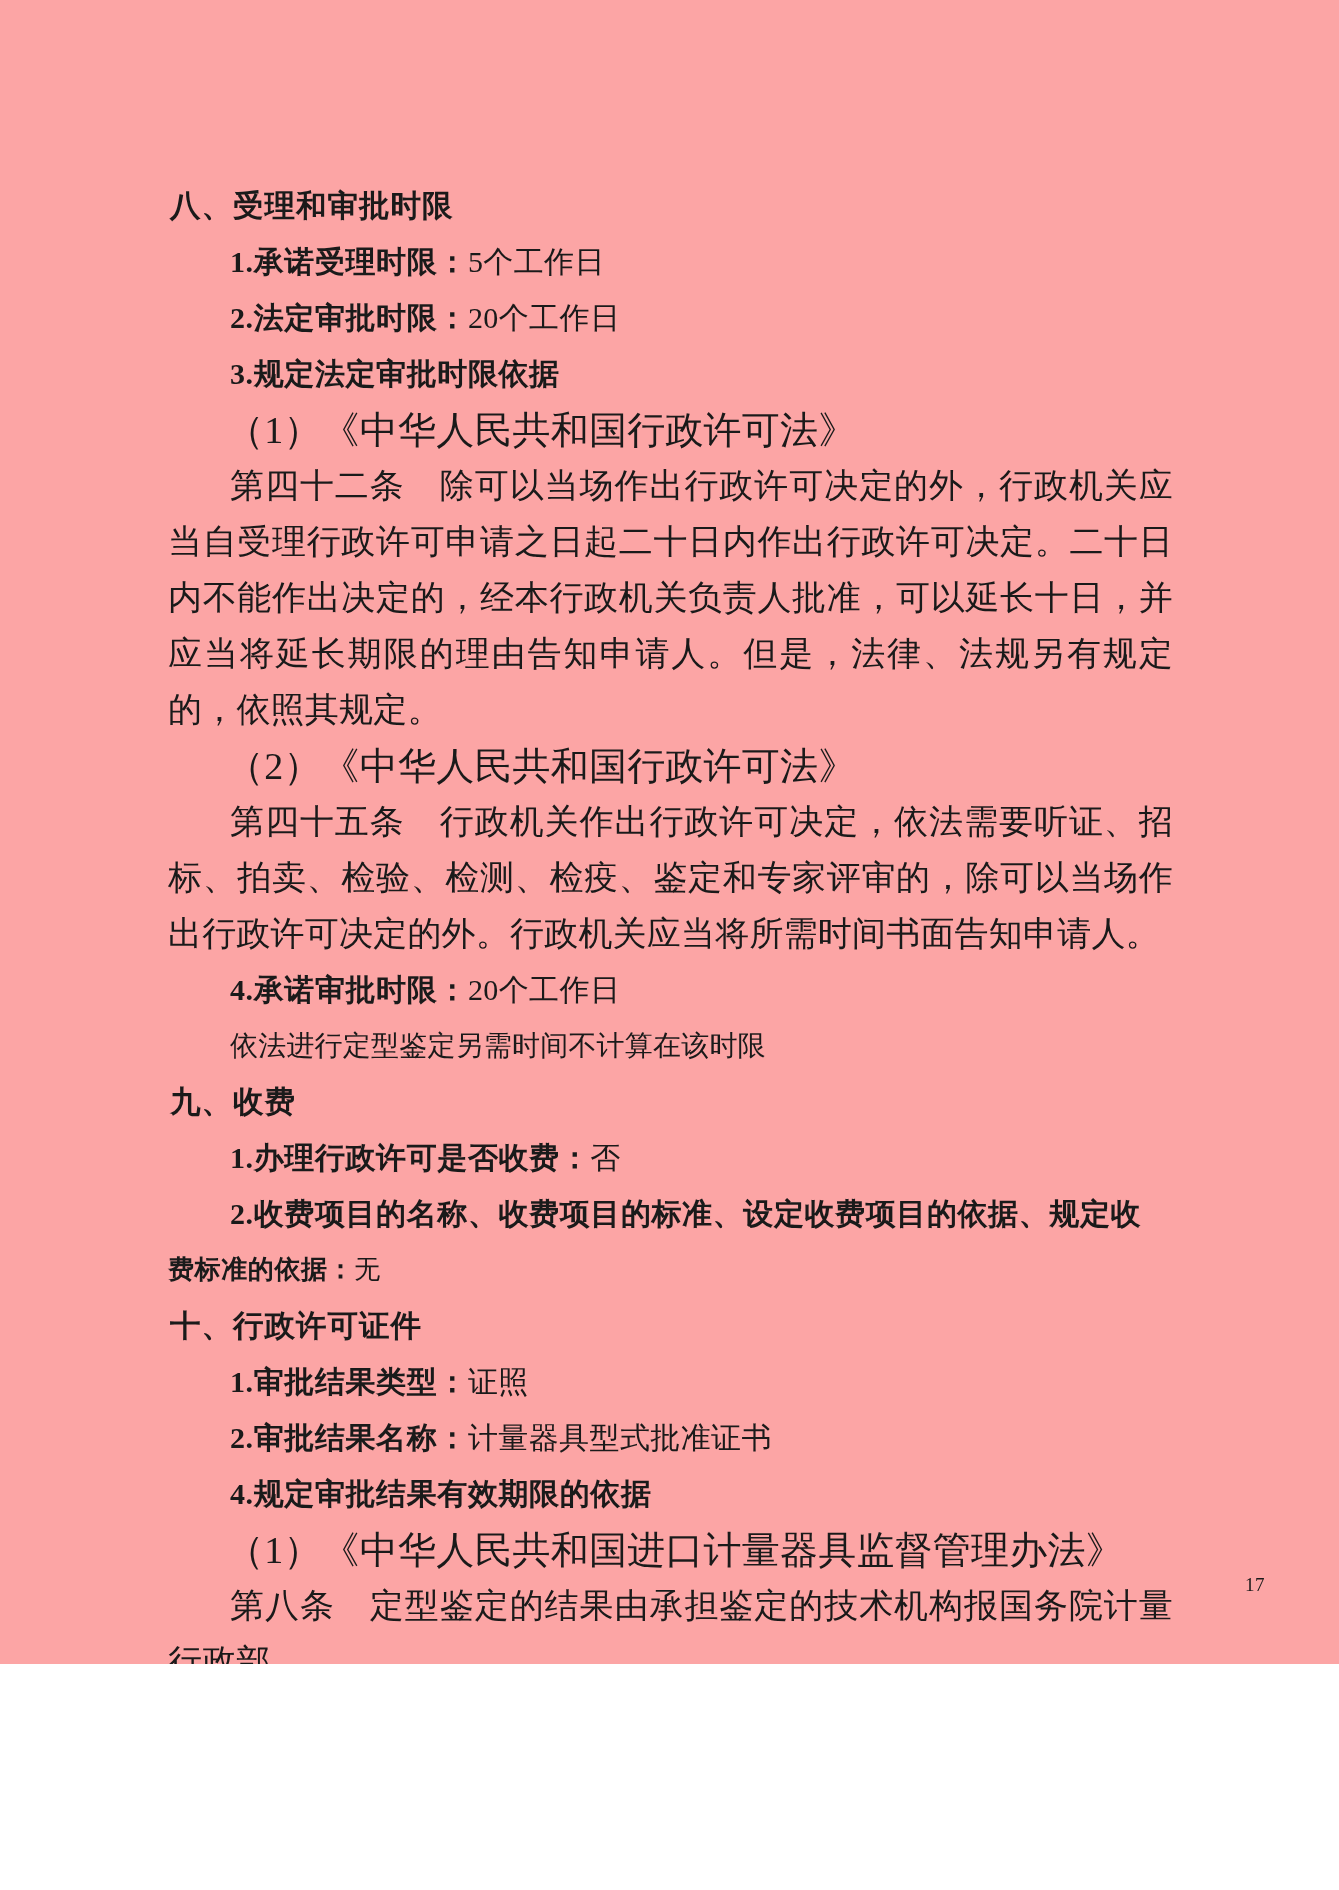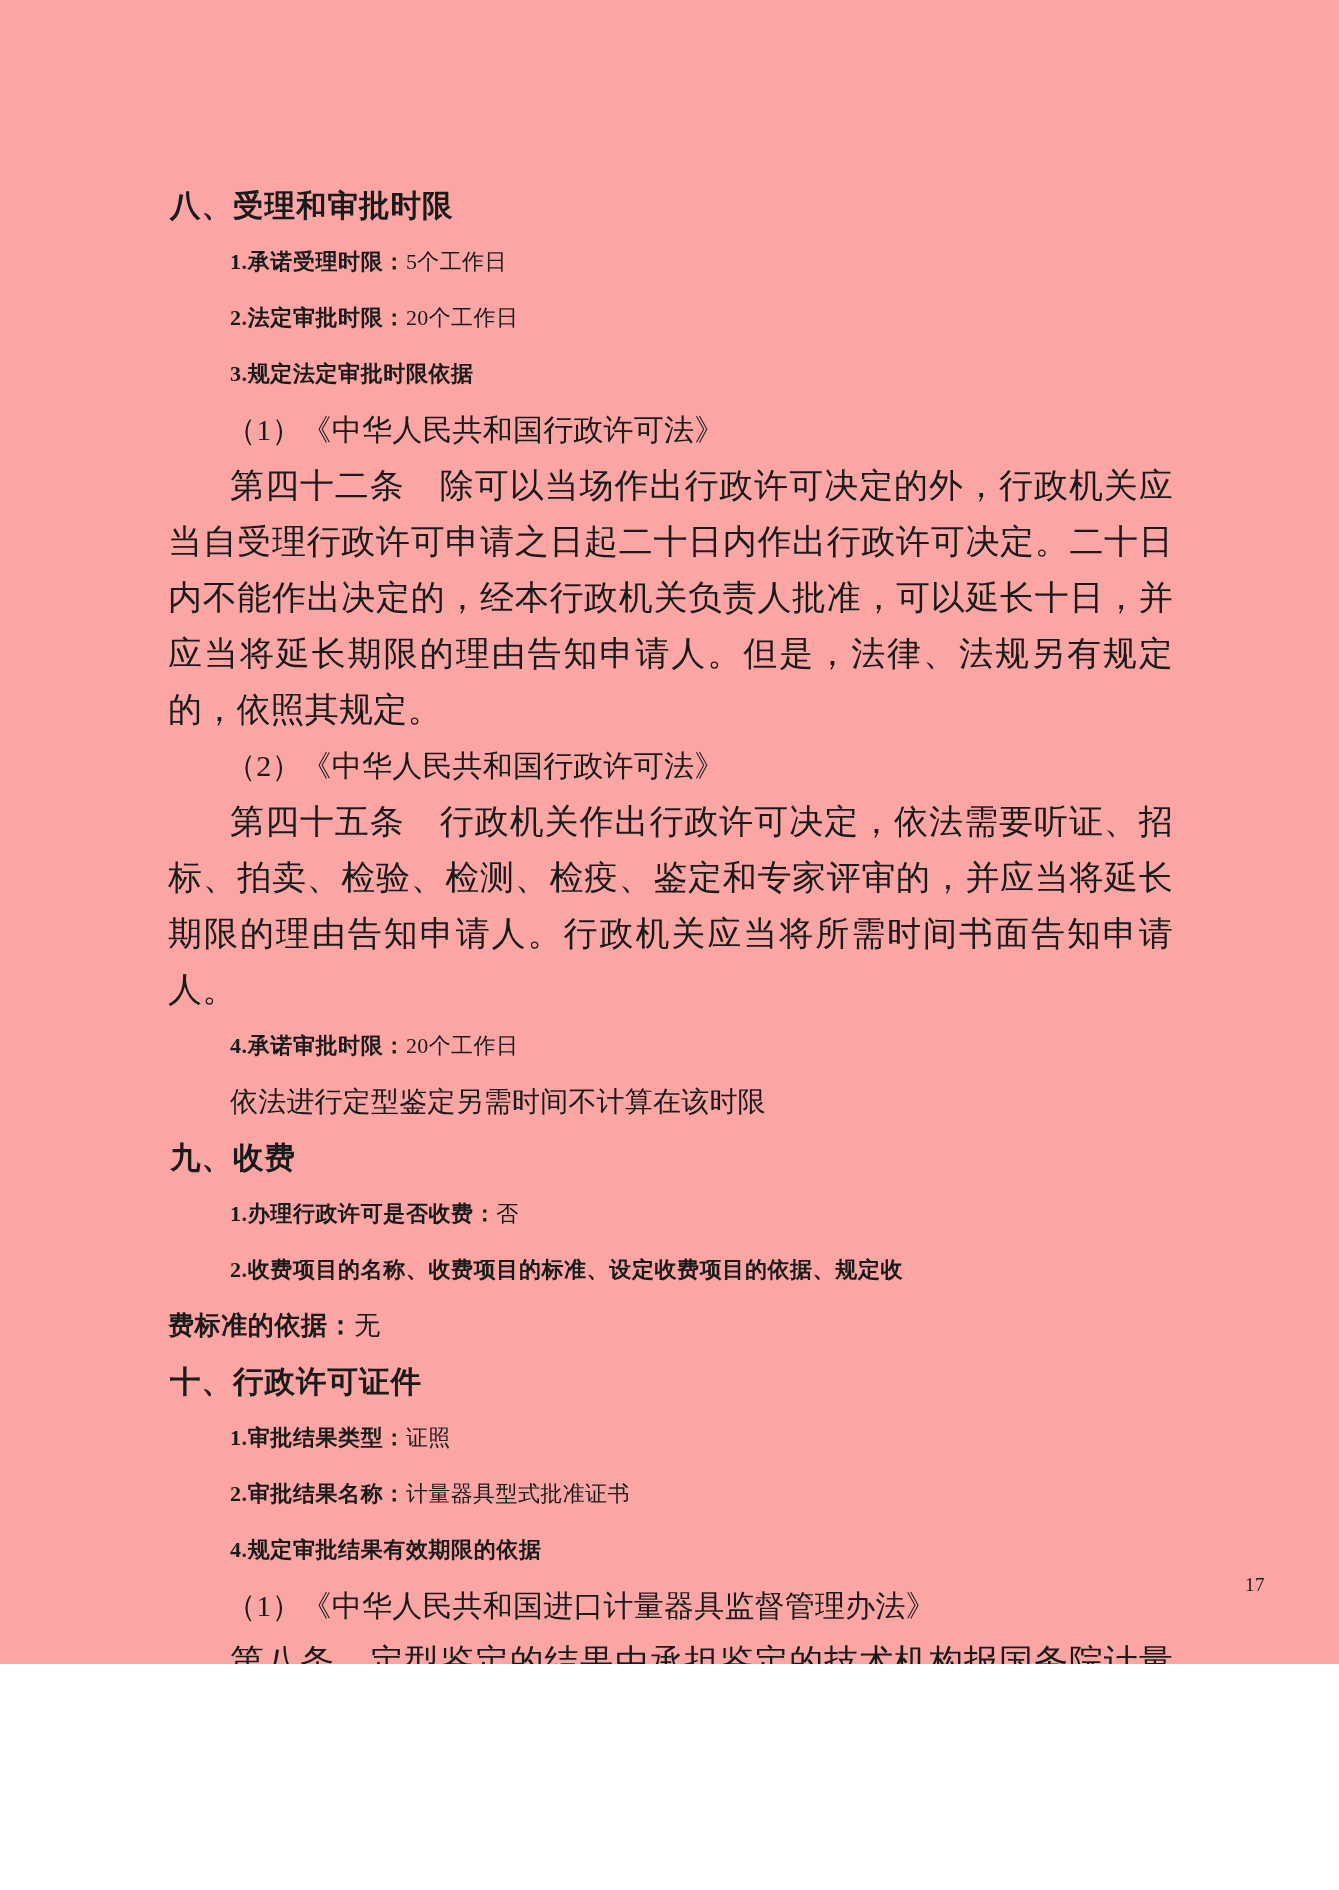--- a/index.html
+++ b/index.html
@@ -40,21 +40,21 @@
   .section-heading {
     font-size: 30.5px;
     line-height: 56px;
     font-weight: bold;
     padding-left: 2px;
     letter-spacing: 1px;
   }
 
   
   .item {
-    font-size: 22px;
+    font-size: 30px;
     line-height: 56px;
     padding-left: 62px;
     letter-spacing: 0.4px;
   }
   .item .lbl {
     font-weight: bold;
     letter-spacing: 0.6px;
   }
   .item .val {
     font-weight: normal;
@@ -65,21 +65,21 @@
     font-size: 26px;
     line-height: 56px;
     padding-left: 0;
     letter-spacing: 0.4px;
   }
   .item-cont .lbl { font-weight: bold; letter-spacing: 0.6px; }
   .item-cont .val { font-weight: normal; }
 
   
   .subref {
-    font-size: 30px;
+    font-size: 38px;
     line-height: 56px;
     padding-left: 58px;
     letter-spacing: 0.2px;
   }
 
   
   .note {
     font-size: 28px;
     line-height: 56px;
     padding-left: 62px;
@@ -120,21 +120,21 @@
     <div class="item line"><span class="lbl">2.</span><span class="lbl">法定审批时限：</span><span class="val">20个工作日</span></div>
 
     <div class="item line"><span class="lbl">3.</span><span class="lbl">规定法定审批时限依据</span></div>
 
     <div class="subref line">（1）《中华人民共和国行政许可法》</div>
 
     <div class="para line">第四十二条　除可以当场作出行政许可决定的外，行政机关应当自受理行政许可申请之日起二十日内作出行政许可决定。二十日内不能作出决定的，经本行政机关负责人批准，可以延长十日，并应当将延长期限的理由告知申请人。但是，法律、法规另有规定的，依照其规定。</div>
 
     <div class="subref line">（2）《中华人民共和国行政许可法》</div>
 
-    <div class="para line">第四十五条　行政机关作出行政许可决定，依法需要听证、招标、拍卖、检验、检测、检疫、鉴定和专家评审的，并应当将延长期限的理由告知申请人。行政机关应当将所需时间书面告知申请人。</div>
+    <div class="para line">第四十五条　行政机关作出行政许可决定，依法需要听证、招标、拍卖、检验、检测、检疫、鉴定和专家评审的，除可以当场作出行政许可决定的外。行政机关应当将所需时间书面告知申请人。</div>
 
     <div class="item line"><span class="lbl">4.</span><span class="lbl">承诺审批时限：</span><span class="val">20个工作日</span></div>
 
     <div class="note line">依法进行定型鉴定另需时间不计算在该时限</div>
 
     <div class="section-heading line">九、收费</div>
 
     <div class="item line"><span class="lbl">1.</span><span class="lbl">办理行政许可是否收费：</span><span class="val">否</span></div>
 
     <div class="item line"><span class="lbl">2.</span><span class="lbl">收费项目的名称、收费项目的标准、设定收费项目的依据、规定收</span></div>

